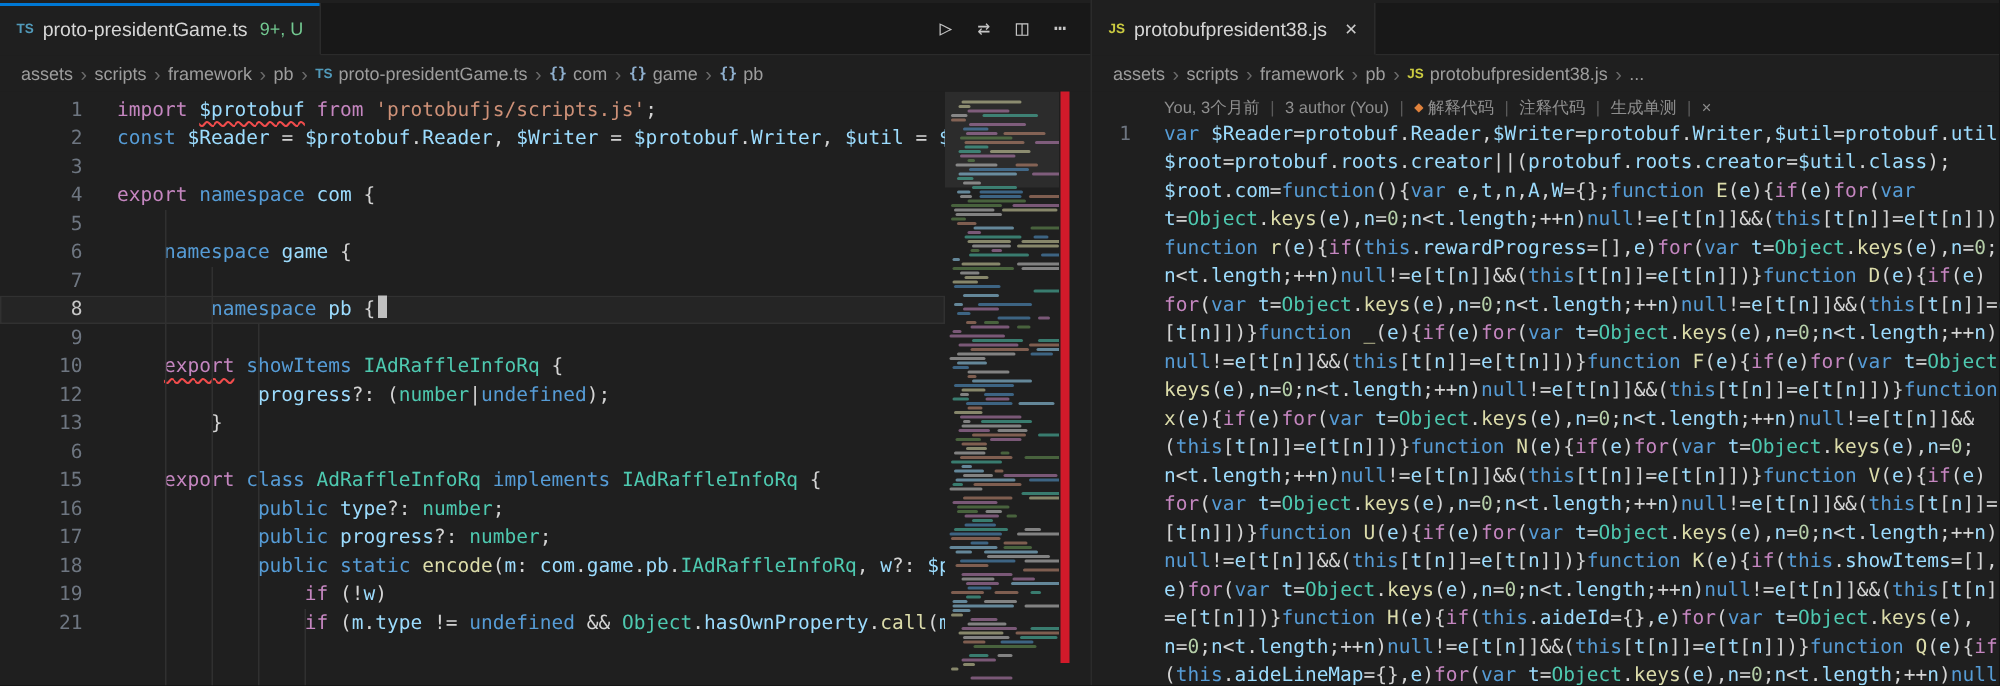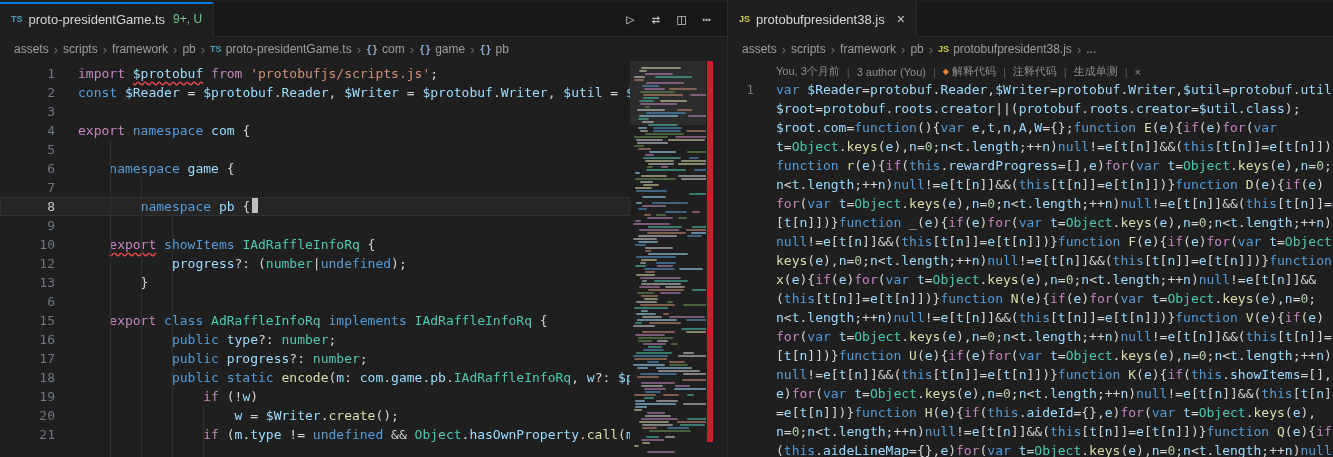--- a/index.html
+++ b/index.html
@@ -138,21 +138,20 @@
           <div class="line"><span class="lln">9</span><span class="lcode"></span></div>
           <div class="line"><span class="lln">10</span><span class="lcode">    <span class="ctl squig">export</span> <span class="kw">showItems</span> <span class="typ">IAdRaffleInfoRq</span> {</span></div>
           <div class="line"><span class="lln">12</span><span class="lcode">            <span class="vr">progress</span>?: (<span class="typ">number</span>|<span class="kw">undefined</span>);</span></div>
           <div class="line"><span class="lln">13</span><span class="lcode">        }</span></div>
           <div class="line"><span class="lln">6</span><span class="lcode"></span></div>
           <div class="line"><span class="lln">15</span><span class="lcode">    <span class="ctl">export</span> <span class="kw">class</span> <span class="typ">AdRaffleInfoRq</span> <span class="kw">implements</span> <span class="typ">IAdRaffleInfoRq</span> {</span></div>
           <div class="line"><span class="lln">16</span><span class="lcode">            <span class="kw">public</span> <span class="vr">type</span>?: <span class="typ">number</span>;</span></div>
           <div class="line"><span class="lln">17</span><span class="lcode">            <span class="kw">public</span> <span class="vr">progress</span>?: <span class="typ">number</span>;</span></div>
           <div class="line"><span class="lln">18</span><span class="lcode">            <span class="kw">public</span> <span class="kw">static</span> <span class="fn">encode</span>(<span class="vr">m</span>: <span class="vr">com</span>.<span class="vr">game</span>.<span class="vr">pb</span>.<span class="typ">IAdRaffleInfoRq</span>, <span class="vr">w</span>?: <span class="vr">$protobuf</span>.): . {</span></div>
           <div class="line"><span class="lln">19</span><span class="lcode">                <span class="ctl">if</span> (!<span class="vr">w</span>)</span></div>
-          <div class="line"><span class="lln">20</span><span class="lcode">                    <span class="vr">w</span> = <span class="vr">$Writer</span>.<span class="fn">create</span>();</span></div>
           <div class="line"><span class="lln">21</span><span class="lcode">                <span class="ctl">if</span> (<span class="vr">m</span>.<span class="vr">type</span> != <span class="kw">undefined</span> &amp;&amp; <span class="typ">Object</span>.<span class="vr">hasOwnProperty</span>.<span class="fn">call</span>(<span class="vr">m</span>, ))</span></div>
         </div>
     </div>
     <div class="minimap">
       <div class="mm-slider"></div>
     <div class="mmline" style="left: 11.4672px; top: 6px; width: 39.7824px; background: rgb(220, 220, 170);"></div>
         <div class="mmline" style="left: 9.14503px; top: 9px; width: 7.73575px; background: rgb(220, 220, 170);"></div>
         <div class="mmline" style="left: 14.8596px; top: 12px; width: 28.4885px; background: rgb(197, 134, 192);"></div>
         <div class="mmline" style="left: 4.10261px; top: 15px; width: 10.5611px; background: rgb(212, 212, 212);"></div>
         <div class="mmline" style="left: 24.574px; top: 15px; width: 37.8021px; background: rgb(78, 201, 176);"></div>

